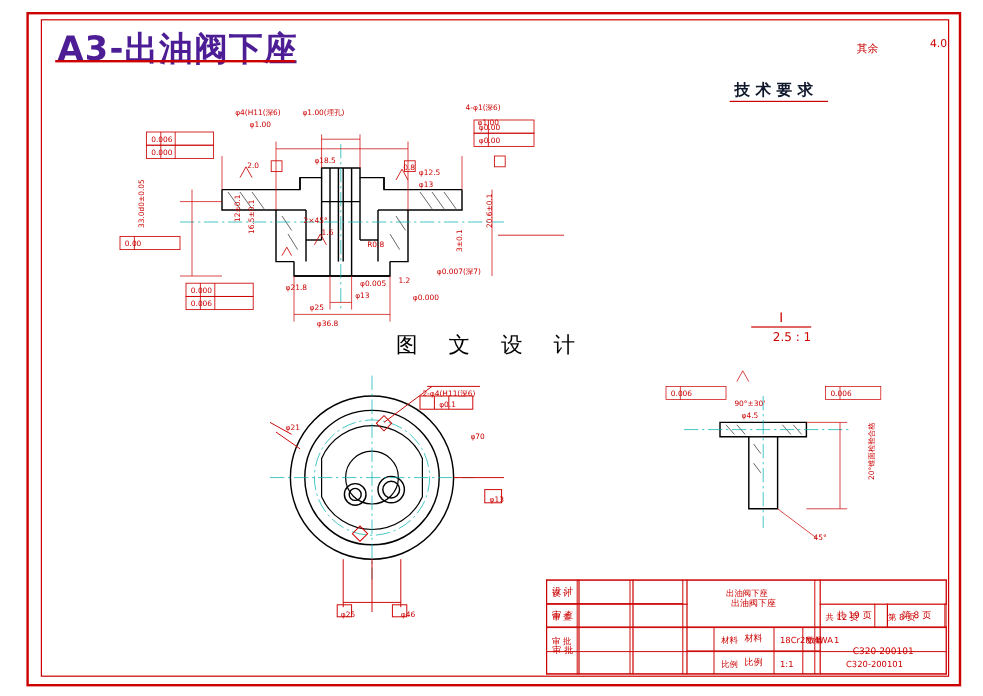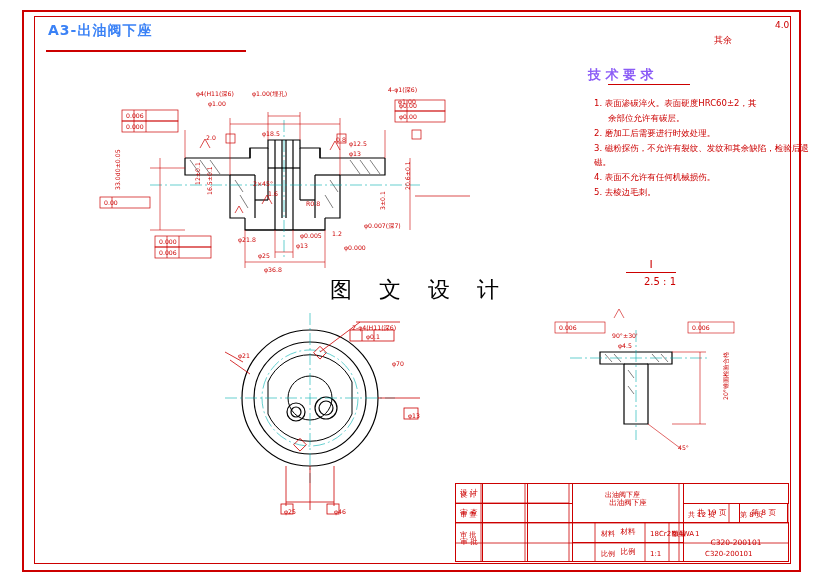--- a/index.html
+++ b/index.html
@@ -1,30 +1,30 @@
 <!DOCTYPE html>
 <html><head>
 <meta charset="utf-8">
 <style>
   html,body{margin:0;padding:0;background:#ffffff;}
   body{font-family:"DejaVu Sans","Liberation Sans",sans-serif;}
   #sheet{position:relative;width:819px;height:580px;background:#ffffff;overflow:hidden;}
   .abs{position:absolute;}
   .frame-outer{left:22px;top:10px;width:775px;height:558px;border:2px solid #cc0000;}
   .frame-inner{left:34px;top:16px;width:755px;height:546px;border:1px solid #cc0000;}
-  .title-main{left:48px;top:22px;color:#3b82f6;font-size:14px;font-weight:bold;font-family:"DejaVu Sans","Liberation Sans",sans-serif;letter-spacing:1px;}
+  .title-main{left:48px;top:22px;color:#4c1d95;font-size:28px;font-weight:bold;font-family:"DejaVu Sans","Liberation Sans",sans-serif;letter-spacing:1px;}
   .title-underline{left:46px;top:50px;width:200px;height:2px;background:#cc0000;}
-  .tech-title{left:588px;top:66px;color:#8b5cf6;font-size:13px;font-weight:bold;}
+  .tech-title{left:612px;top:66px;color:#0f172a;font-size:13px;font-weight:bold;}
   .tech-underline{left:608px;top:84px;width:82px;height:1px;background:#cc0000;}
   .tech-list{left:594px;top:96px;width:215px;color:#cc0000;font-size:8.5px;line-height:14px;}
   .tech-list div{margin-bottom:1px;}
   .tech-list .ind{padding-left:14px;}
   .roughness-label{left:714px;top:34px;color:#cc0000;font-size:9px;}
-  .rough-val{left:775px;top:20px;color:#cc0000;font-size:9px;}
-  .watermark{left:330px;top:275px;color:#000;font-size:22px;letter-spacing:10px;font-family:"DejaVu Sans","Liberation Sans",sans-serif;}
+  .rough-val{left:775px;top:32px;color:#cc0000;font-size:9px;}
+  .watermark{left:330px;top:275px;color:#000;font-size:18px;letter-spacing:10px;font-family:"DejaVu Sans","Liberation Sans",sans-serif;}
   .sec-label{left:636px;top:258px;color:#cc0000;font-size:11px;text-align:center;width:30px;}
   .sec-scale{left:626px;top:276px;color:#cc0000;font-size:10px;width:50px;text-align:right;}
   .sec-line{left:626px;top:272px;width:50px;height:1px;background:#cc0000;}
   svg{position:absolute;left:0;top:0;}
   
   .tb{left:455px;top:483px;width:334px;height:79px;}
   .tb table{border-collapse:collapse;width:334px;height:79px;}
   .tb td{border:1px solid #cc0000;color:#cc0000;font-size:7.5px;text-align:center;padding:0;}
   .tb .lbl{width:26px;}
   .part-name{font-size:9px;color:#cc0000;}
@@ -40,28 +40,20 @@
   <div class="abs frame-inner"></div>
 
   <div class="abs title-main">A3-出油阀下座</div>
   <div class="abs title-underline"></div>
 
   <div class="abs roughness-label">其余</div>
   <div class="abs rough-val">4.0</div>
 
   <div class="abs tech-title">技 术 要 求</div>
   <div class="abs tech-underline"></div>
-  <div class="abs tech-list">
-    <div>1. 表面渗碳淬火。表面硬度HRC60±2，其</div>
-    <div class="ind">余部位允许有碳层。</div>
-    <div>2. 磨加工后需要进行时效处理。</div>
-    <div>3. 磁粉探伤，不允许有裂纹、发纹和其余缺陷，检验后退磁。</div>
-    <div>4.       表面不允许有任何机械损伤。</div>
-    <div>5. 去棱边毛刺。</div>
-  </div>
 
   <div class="abs watermark">图 文 设 计</div>
 
   <div class="abs sec-label">I</div>
   <div class="abs sec-line"></div>
   <div class="abs sec-scale">2.5 : 1</div>
 
   <svg width="819" height="580">
     <g stroke="#cc0000" stroke-width="0.7" fill="none" font-family="DejaVu Sans" font-size="6">
 

